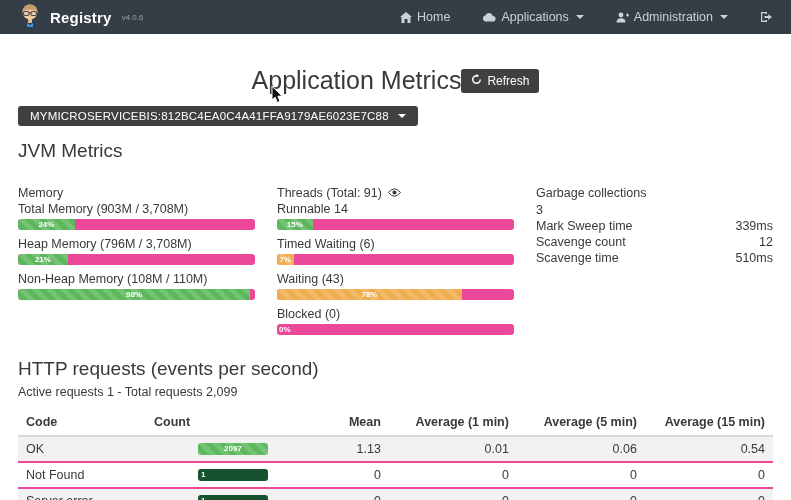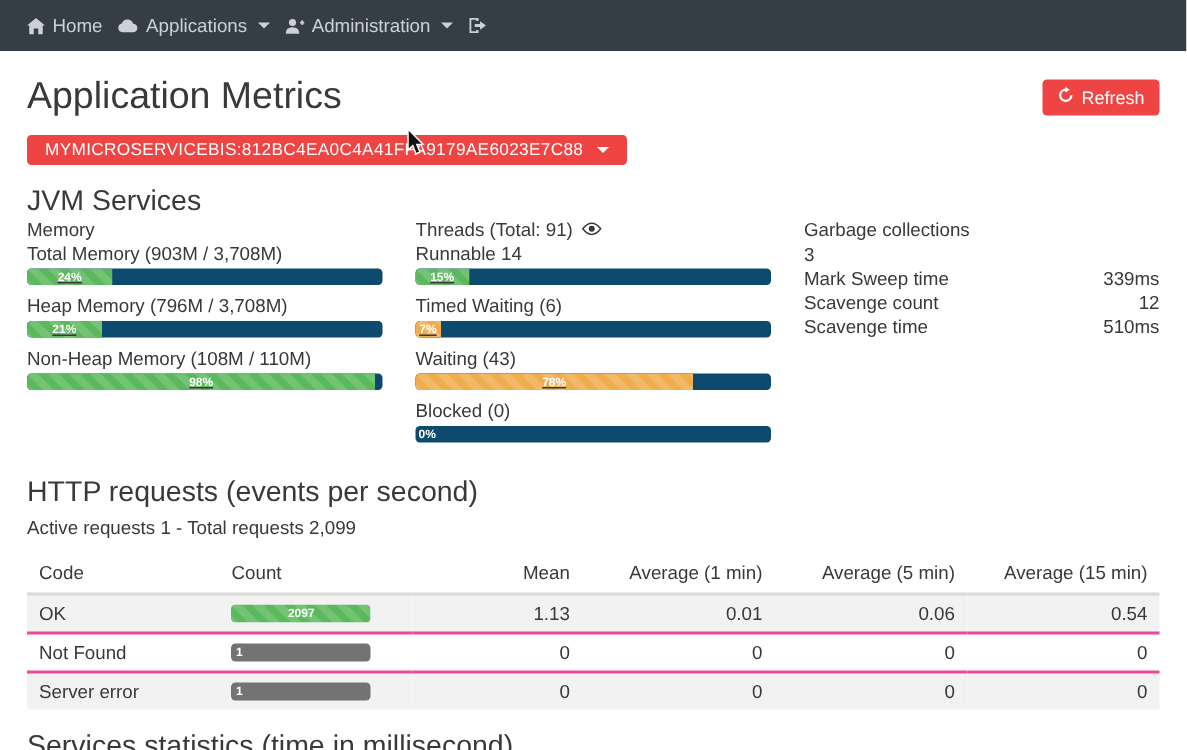--- a/index.html
+++ b/index.html
@@ -5,90 +5,106 @@
   * { margin: 0; padding: 0; box-sizing: border-box; }
   html, body { width: 791px; height: 500px; overflow: hidden; background: #fff;
     font-family: "Liberation Sans", sans-serif; color: #373a3c; }
 
   
   .navbar { height: 34px; background: #353d47; display: flex; align-items: center;
     justify-content: space-between; padding: 0 18px; }
   .brand { display: flex; align-items: center; gap: 8px; cursor: pointer; }
   .brand-name { color: #fff; font-size: 15px; font-weight: bold; letter-spacing: .2px; }
   .brand-ver { color: #9aa0a8; font-size: 8px; margin-left: 2px; }
-  .nav-items { display: flex; align-items: center; gap: 10px; }
+  .nav-items { display: flex; align-items: center; gap: 32px; }
   .nav-item { display: flex; align-items: center; gap: 5px; color: #ccd1d7;
     font-size: 12.5px; cursor: pointer; }
   .nav-item svg { display: block; }
   .caret { width: 0; height: 0; border-left: 4px solid transparent;
     border-right: 4px solid transparent; border-top: 4px solid #ccd1d7; margin-left: 2px; }
 
   
   .main { padding: 0 18px; }
-  .title-row { display: flex; justify-content: space-between; align-items: center;
-    margin-top: 16px; }
+  .title-row { display: flex; justify-content: center; align-items: center;
+    margin-top: 32px; }
   .page-title { font-size: 25px; font-weight: 400; color: #373a3c; }
-  .btn { border: none; border-radius: 3px; background: #ef4444; color: #fff;
+  .btn { border: none; border-radius: 3px; background: #404040; color: #fff;
     font-size: 12px; font-family: inherit; cursor: pointer; display: inline-flex;
     align-items: center; gap: 5px; }
   .btn-refresh { padding: 5px 10px; }
   .btn-instance { margin-top: 11px; padding: 4px 12px; font-size: 11.5px;
     letter-spacing: .2px; }
   .caret-white { width: 0; height: 0; border-left: 4px solid transparent;
     border-right: 4px solid transparent; border-top: 4px solid #fff; margin-left: 4px; }
 
   .section-title { font-size: 19px; font-weight: 400; color: #373a3c; }
   .jvm-title { margin-top: 14px; }
 
   
   .jvm-grid { display: grid; grid-template-columns: 1fr 1fr 1fr; column-gap: 22px;
-    margin-top: 0; }
+    margin-top: 24px; }
   .col-title { font-size: 12.5px; margin-bottom: 2px; display: flex; align-items: center; gap: 6px; }
   .bar-label { font-size: 12.5px; margin-bottom: 3px; }
-  .progress { height: 11px; background: #0c4a6e; border-radius: 3px; overflow: hidden;
-    margin-bottom: 7px; position: relative; text-decoration: underline; }
+  .progress { height: 11px; background: #ec4899; border-radius: 3px; overflow: hidden;
+    margin-bottom: 7px; position: relative; }
   .progress-fill { height: 100%; border-radius: 3px 0 0 3px; text-align: center;
     font-size: 8px; color: #fff; line-height: 11px; font-weight: bold;
     background-image: linear-gradient(45deg, rgba(255,255,255,.15) 25%, transparent 25%,
       transparent 50%, rgba(255,255,255,.15) 50%, rgba(255,255,255,.15) 75%, transparent 75%, transparent);
     background-size: 14px 14px; }
   .fill-success { background-color: #5cb85c; }
   .fill-warning { background-color: #f0ad4e; }
   .pct-zero { position: absolute; left: 2px; top: 0; font-size: 8px; color: #fff;
     line-height: 11px; font-weight: bold; }
   .gc-row { display: flex; justify-content: space-between; font-size: 12.5px;
     line-height: 16px; }
 
   
   .http-title { margin-top: 16px; }
   .subtitle { font-size: 12.5px; margin-top: 5px; }
   table { width: 100%; border-collapse: collapse; font-size: 12.5px; margin-top: 10px; }
-  th { font-weight: normal; text-align: left; padding: 6px 8px;
+  th { font-weight: bold; text-align: left; padding: 6px 8px;
     border-bottom: 2px solid #d8d8d8; }
   td { padding: 5px 8px; border-top: 2px solid #ec4899; }
   tr.striped td { background: #f2f2f3; }
   .num { text-align: right; }
-  .count-bar { width: 93px; height: 12px; background: #737373; border-radius: 3px;
-    position: relative; overflow: hidden; }
+  .count-bar { width: 70px; height: 12px; background: #14532d; border-radius: 3px;
+    position: relative; overflow: hidden; margin-left: 44px; }
   .count-fill { height: 100%; text-align: center; font-size: 8px; color: #fff;
     line-height: 12px; font-weight: bold; background-color: #5cb85c;
     background-image: linear-gradient(45deg, rgba(255,255,255,.15) 25%, transparent 25%,
       transparent 50%, rgba(255,255,255,.15) 50%, rgba(255,255,255,.15) 75%, transparent 75%, transparent);
     background-size: 14px 14px; }
   .count-zero { position: absolute; left: 3px; top: 0; font-size: 8px; color: #fff;
     line-height: 12px; font-weight: bold; }
   .svc-title { margin-top: 14px; }
 
   
   .cursor { position: absolute; left: 271px; top: 86px; z-index: 50; pointer-events: none; }
 </style>
 </head>
 <body>
 
 <div class="navbar">
+  <div class="brand">
+    <span>
+      <svg width="24" height="26" viewBox="0 0 24 26">
+        <ellipse cx="12" cy="23" rx="8" ry="5" fill="#2c3e50"></ellipse>
+        <rect x="10" y="16" width="4" height="5" fill="#e8b890"></rect>
+        <circle cx="12" cy="10" r="7.5" fill="#f0c9a2"></circle>
+        <path d="M4.5 9 Q5 3 12 2.5 Q19 3 19.5 9 Q16 7.5 12 7.5 Q8 7.5 4.5 9 Z" fill="#c79b6a"></path>
+        <rect x="5.5" y="9.5" width="5.5" height="4" rx="1.5" fill="none" stroke="#4a4a4a" stroke-width="1.2"></rect>
+        <rect x="13" y="9.5" width="5.5" height="4" rx="1.5" fill="none" stroke="#4a4a4a" stroke-width="1.2"></rect>
+        <line x1="11" y1="11" x2="13" y2="11" stroke="#4a4a4a" stroke-width="1.2"></line>
+        <path d="M9 21 L12 23 L15 21 L15 25 L9 25 Z" fill="#4a90d9"></path>
+      </svg>
+    </span>
+    <span class="brand-name">Registry</span>
+    <span class="brand-ver">v4.0.6</span>
+  </div>
   <div class="nav-items">
     <div class="nav-item">
       <span>
         <svg width="12" height="11" viewBox="0 0 12 11">
             <path d="M6 0 L12 5 L10.5 5 L10.5 11 L7.5 11 L7.5 7 L4.5 7 L4.5 11 L1.5 11 L1.5 5 L0 5 Z" fill="#ccd1d7"></path>
           </svg>
       </span>
       <span>Home</span>
     </div>
     <div class="nav-item">
@@ -137,21 +153,21 @@
       <span>Refresh</span>
     </button>
   </div>
 
   <button class="btn btn-instance">
     <span>MYMICROSERVICEBIS:812BC4EA0C4A41FFA9179AE6023E7C88</span>
     <span class="caret-white"></span>
   </button>
 
   
-  <div class="section-title jvm-title">JVM Services</div>
+  <div class="section-title jvm-title">JVM Metrics</div>
 
   <div class="jvm-grid">
 
     <div>
       <div class="col-title">Memory</div>
 
       <div class="bar-label">Total Memory (903M / 3,708M)</div>
       <div class="progress">
         <div class="progress-fill fill-success" style="width: 24%;">24%</div>
       </div>

